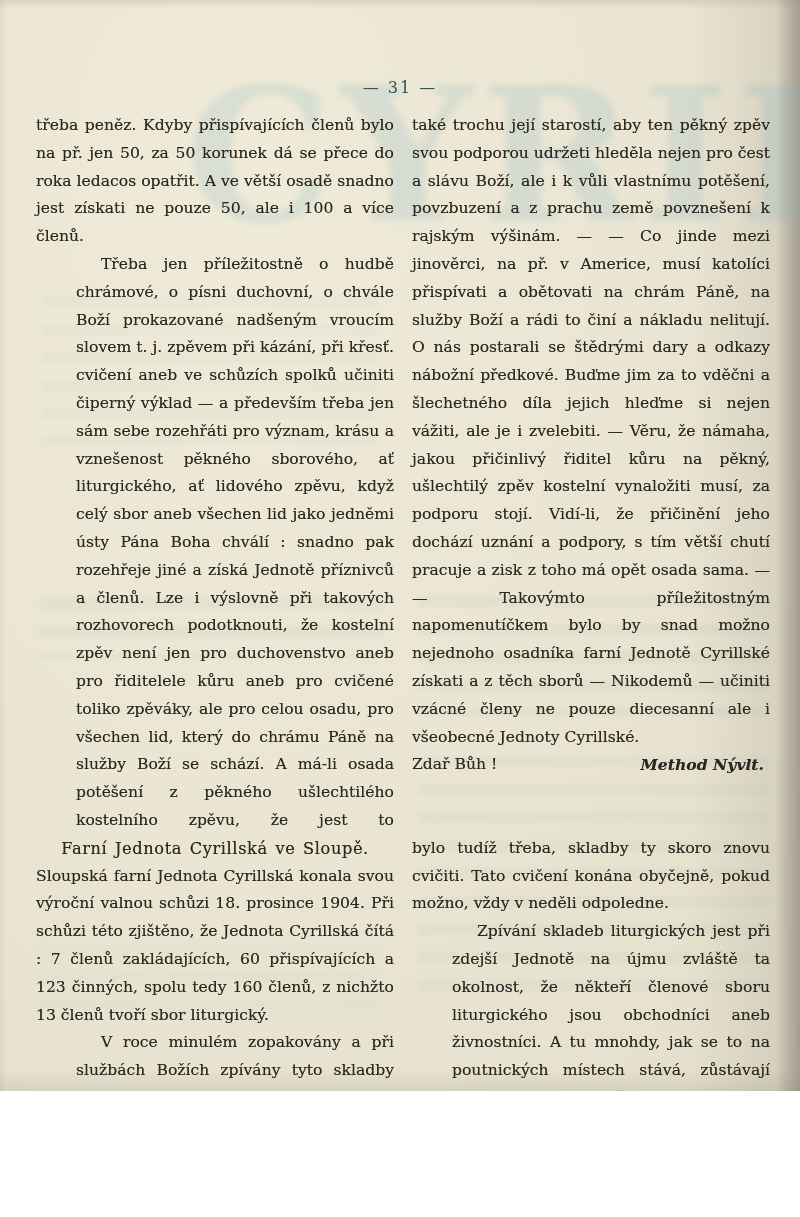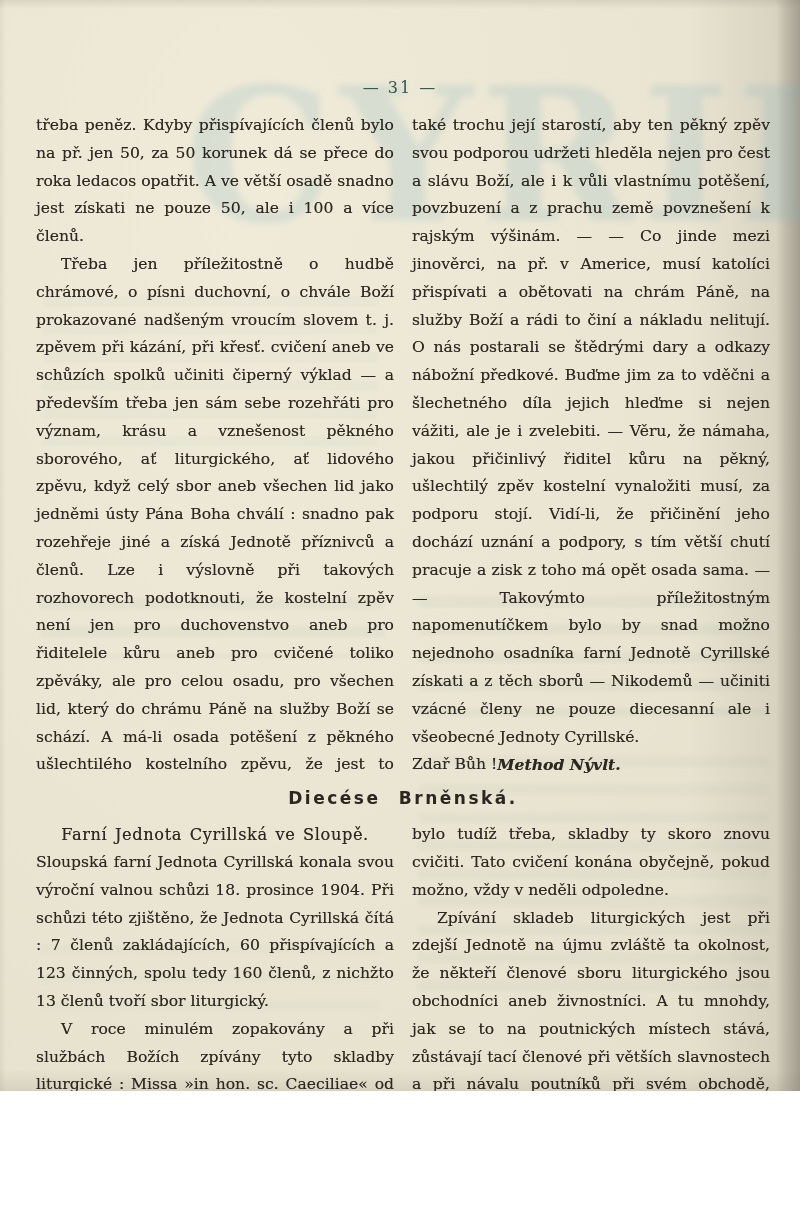--- a/index.html
+++ b/index.html
@@ -70,25 +70,26 @@
   .cols { display: flex; gap: 18px; }
   .col  { flex: 1 1 0; }
 
   p {
     margin: 0;
     font-size: 15.6px;
     line-height: 27.8px;
     text-align: justify;
     text-shadow: 0 0 0.4px rgba(44,39,32,0.55);
   }
-  p.indent { text-indent: 1.6em; }
+  p.indent { text-indent: 1.6em; margin-left: 40px; }
   p.cont   { text-align-last: justify; }
 
   .sigline {
     display: flex;
+    justify-content: space-between;
     font-size: 15.6px;
     line-height: 27.8px;
     text-shadow: 0 0 0.4px rgba(44,39,32,0.55);
   }
   .sigline .author { font-style: italic; font-weight: bold; padding-right: 6px; }
 
   .section-heading {
     margin: 9px 0 13px 0;
     text-align: center;
     font-family: "DejaVu Sans", "Liberation Sans", sans-serif;
@@ -133,21 +134,20 @@
       </div>
       <div class="col">
         <p>také trochu její starostí, aby ten pěkný zpěv svou podporou udržeti hleděla nejen pro čest a slávu Boží, ale i k vůli vlastnímu potěšení, povzbuzení a z prachu země povznešení k rajským výšinám. — — Co jinde mezi jinověrci, na př. v Americe, musí katolíci přispívati a obětovati na chrám Páně, na služby Boží a rádi to činí a nákladu nelitují. O nás postarali se štědrými dary a odkazy nábožní předkové. Buďme jim za to vděčni a šlechetného díla jejich hleďme si nejen vážiti, ale je i zvelebiti. — Věru, že námaha, jakou přičinlivý řiditel kůru na pěkný, ušlechtilý zpěv kostelní vynaložiti musí, za podporu stojí. Vidí-li, že přičinění jeho dochází uznání a podpory, s tím větší chutí pracuje a zisk z toho má opět osada sama. — — Takovýmto příležitostným napomenutíčkem bylo by snad možno nejednoho osadníka farní Jednotě Cyrillské získati a z těch sborů — Nikodemů — učiniti vzácné členy ne pouze diecesanní ale i všeobecné Jednoty Cyrillské.</p>
         <div class="sigline">
           <span>Zdař Bůh !</span>
           <span class="author">Method Nývlt.</span>
         </div>
       </div>
     </div>
 
-    <div class="section-heading">Diecése Brněnská.</div>
 
     <div class="cols">
       <div class="col">
         <h3 class="article-heading">Farní Jednota Cyrillská ve Sloupě.</h3>
         <p>Sloupská farní Jednota Cyrillská konala svou výroční valnou schůzi 18. prosince 1904. Při schůzi této zjištěno, že Jednota Cyrillská čítá : 7 členů zakládajících, 60 přispívajících a 123 činných, spolu tedy 160 členů, z nichžto 13 členů tvoří sbor liturgický.</p>
         <p class="indent">V roce minulém zopakovány a při službách Božích zpívány tyto skladby liturgické : Missa »in hon. sc. Caeciliae« od Antonína Foerstra, »Missa Velehradensis« od Frant. Hrušky, Missa »in hon. sc. Venceslai« od Josefa Cainera, krátká slavnostní mše od F. Z. Skuherského, »Pange lingua« od Fr. Witta, Josefa Sychry, J. E. Zelinky a Palestriny.</p>
 
       </div>
       <div class="col">
         <p>bylo tudíž třeba, skladby ty skoro znovu cvičiti. Tato cvičení konána obyčejně, pokud možno, vždy v neděli odpoledne.</p>

